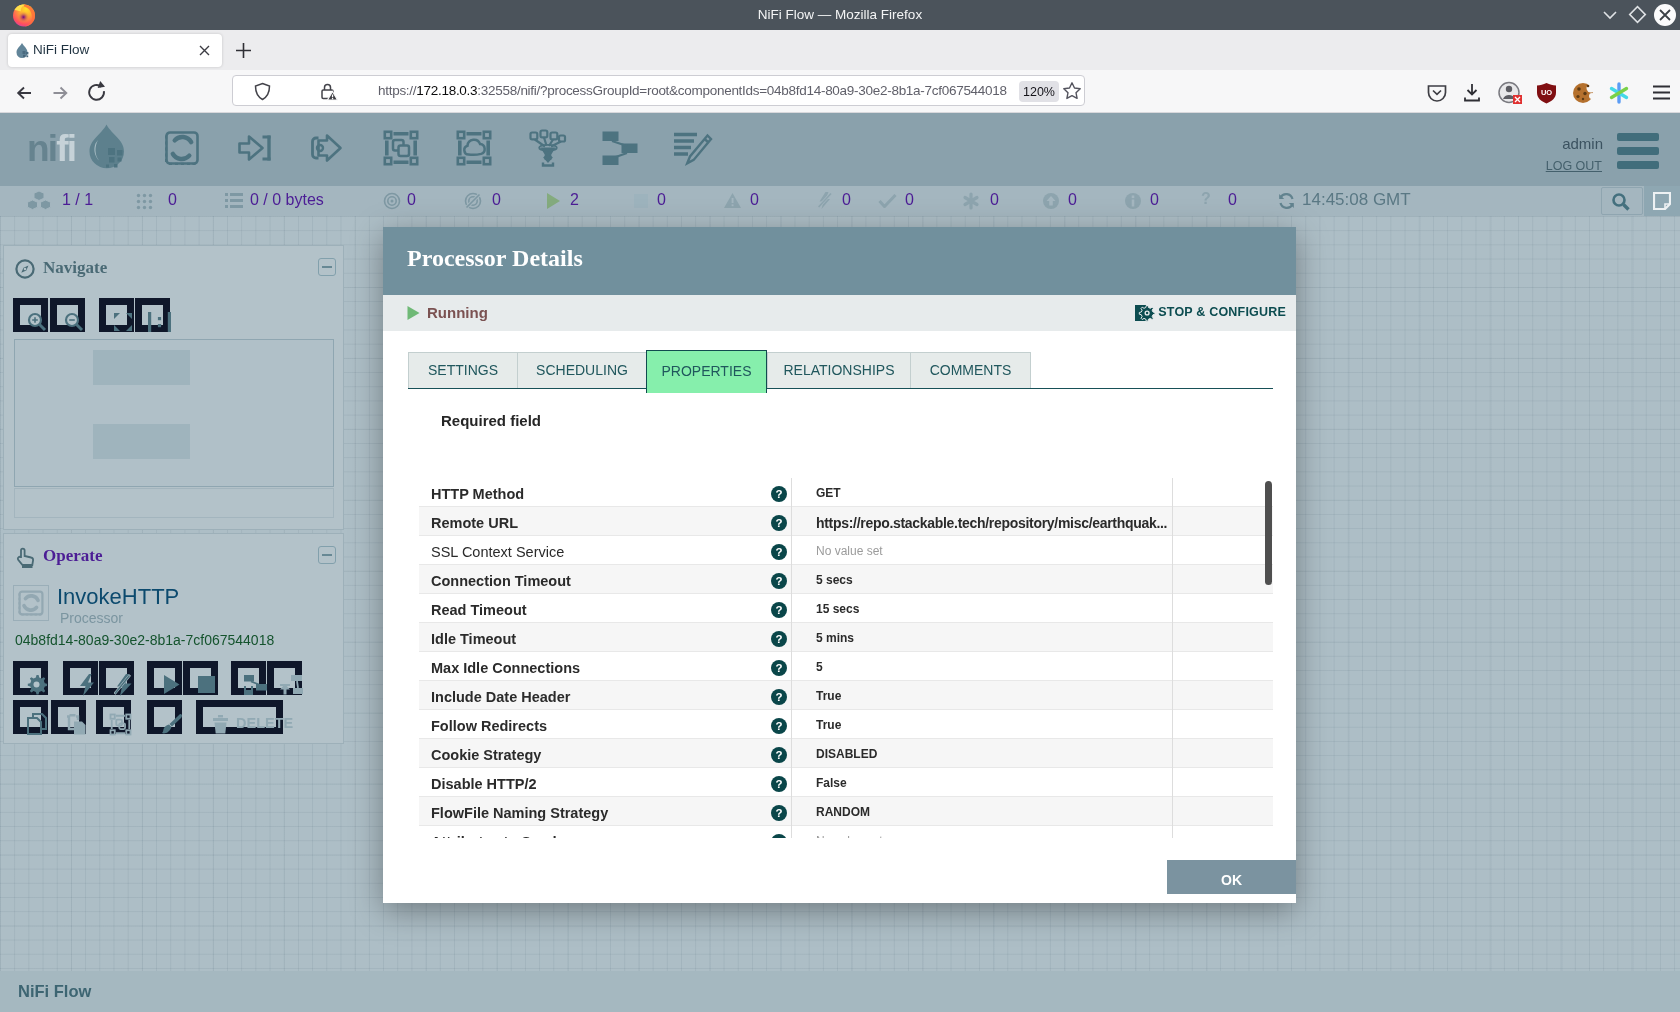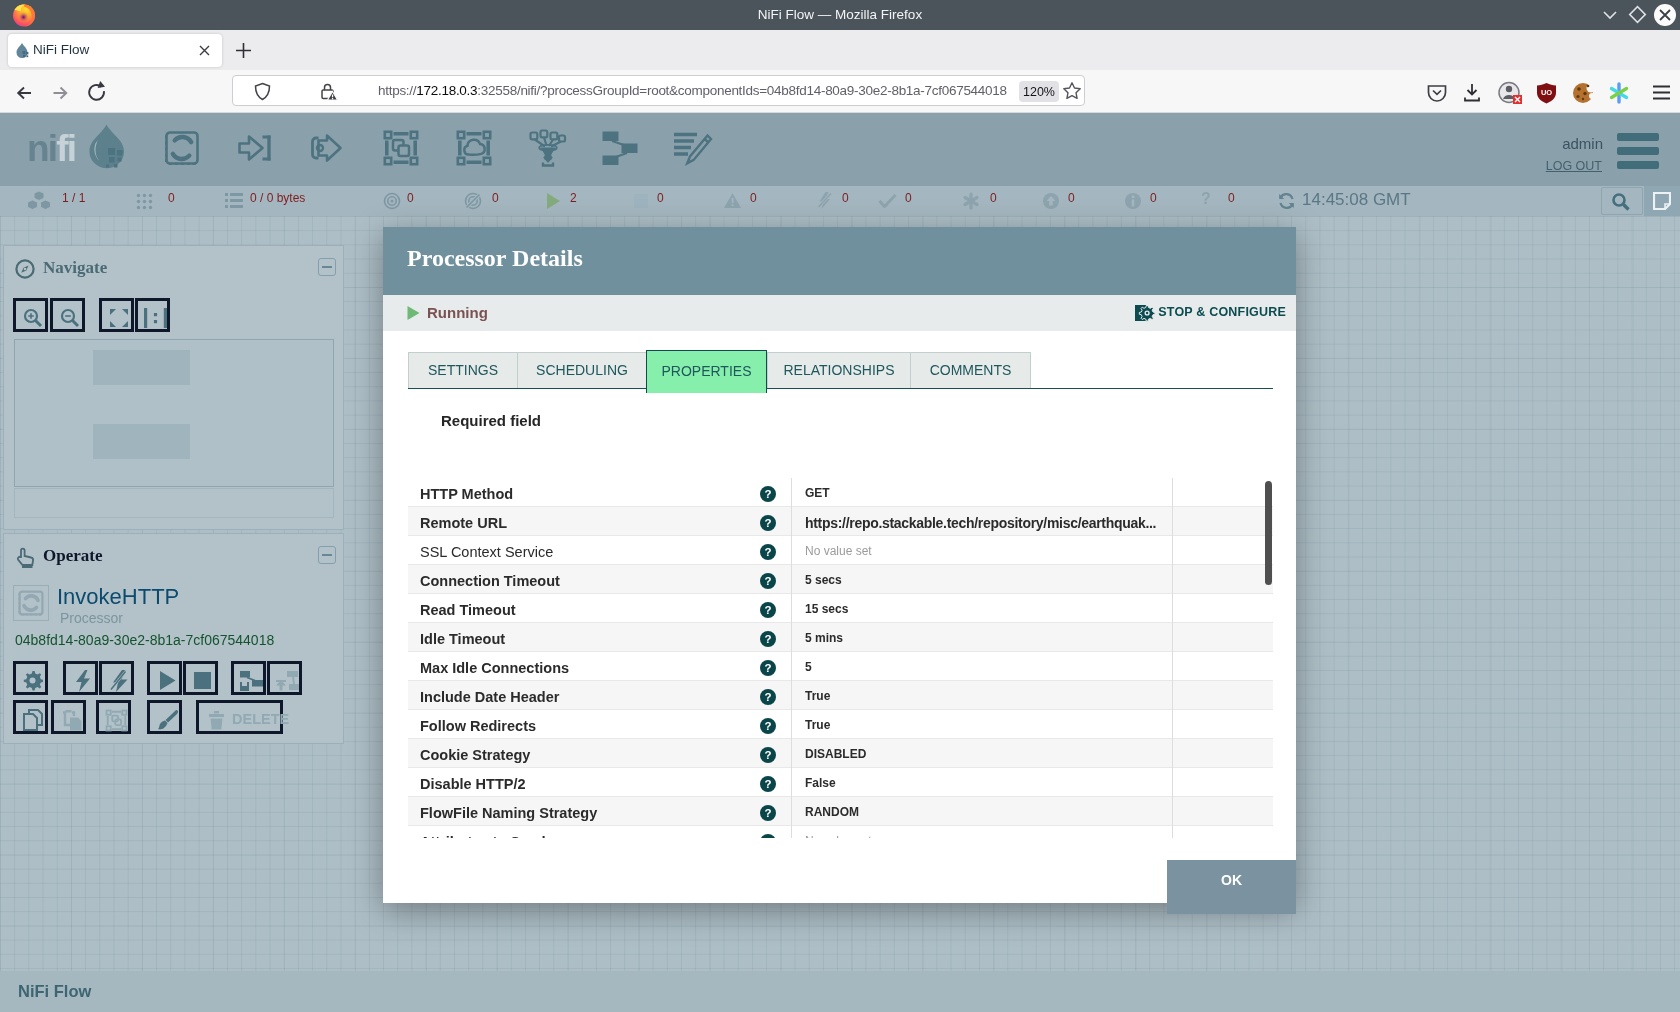--- a/index.html
+++ b/index.html
@@ -18,22 +18,22 @@
   #nfstatus { left:0; top:186px; width:1680px; height:30px; background:#a4b6bf; }
   #canvas { left:0; top:216px; width:1680px; height:796px; background-color:#adbec6;
      background-image:
        linear-gradient(to right, rgba(88,114,128,.05) 1px, transparent 1px),
        linear-gradient(to bottom, rgba(88,114,128,.05) 1px, transparent 1px),
        linear-gradient(to right, rgba(88,114,128,.13) 1px, transparent 1px),
        linear-gradient(to bottom, rgba(88,114,128,.13) 1px, transparent 1px);
      background-size: 71px 71px, 71px 71px, 14.2px 14.2px, 14.2px 14.2px; }
   #breadcrumb { left:0; top:971px; width:1680px; height:41px; background:#a5b8c0; }
   .panel { background:#b3c2c9; border:1px solid #9db0b9; }
-  .nfnum { top:5px; font-size:12px; color:#7f1d1d; }
-  .pbtn { border:3px solid #0f172a; }
+  .nfnum { top:5px; font-size:16px; color:#4c1d95; }
+  .pbtn { border:7px solid #0f172a; }
   .serif { font-family:"Liberation Serif",serif; }
   
   #modal { left:383px; top:227px; width:913px; height:676px; background:#fff; box-shadow:0 8px 30px rgba(0,0,0,.35); }
   #mhead { left:0; top:0; width:913px; height:68px; background:#71909d; }
   #mstatus { left:0; top:68px; width:913px; height:36px; background:#e7ebec; }
   .tab-i { top:125px; height:37px; background:#e6ebea; border:1px solid #c3cfcf; color:#20575d;
            font-weight:normal; font-size:14px; text-align:center; line-height:35px; }
   .trow { position:absolute; left:0; width:865px; height:29px; border-bottom:1px solid #e8e8e8; box-sizing:border-box; }
   .pn { position:absolute; left:12px; top:8px; font-size:14.5px; font-weight:bold; color:#2b2b2b; white-space:nowrap; }
   .pv { position:absolute; left:397px; top:8px; font-size:12px; font-weight:bold; color:#2b2b2b; white-space:nowrap; }
@@ -429,21 +429,21 @@
     <div class="abs" style="left:78px; top:10px; width:97px; height:35px; background:#9fb4bd;"></div>
     <div class="abs" style="left:78px; top:84px; width:97px; height:35px; background:#9fb4bd;"></div>
   </div>
   <div class="abs" style="left:10px; top:242px; width:320px; height:30px; border:1px solid #a3b5be;"></div>
 </div>
 <div class="abs panel" id="oppanel" style="left:3px; top:533px; width:341px; height:211px;">
   <svg class="abs" style="left:11px; top:12px;" width="20" height="22" viewBox="0 0 20 22">
     <path d="M6 12 V4.5 a1.8 1.8 0 0 1 3.6 0 V10 l6.5 1.5 a2.5 2.5 0 0 1 2 2.6 L17.3 19 H7.5 L3 13.5 a1.9 1.9 0 0 1 3 -2.2Z" fill="none" stroke="#4a6a75" stroke-width="1.8"></path>
     <rect x="7" y="19" width="10.5" height="3" fill="#4a6a75"></rect>
   </svg>
-  <div class="abs serif" style="left:39px; top:12px; font-size:17px; font-weight:bold; color:#0f172a;">Operate</div>
+  <div class="abs serif" style="left:39px; top:12px; font-size:17px; font-weight:bold; color:#4c1d95;">Operate</div>
   <div class="abs" style="left:314px; top:12px; width:18px; height:18px; border:1px solid #82a0ac; border-radius:3px;">
     <div class="abs" style="left:3px; top:7px; width:10px; height:2px; background:#678894;"></div>
   </div>
   <div class="abs" style="left:9px; top:51px; width:36px; height:36px; border:1px solid #9aaeb8;">
     <svg style="margin:3px" width="28" height="28" viewBox="0 0 38 38">
       <path d="M7 3.5 h24 a3.5 3.5 0 0 1 3.5 3.5 v24 a3.5 3.5 0 0 1 -3.5 3.5 h-24 a3.5 3.5 0 0 1 -3.5 -3.5 v-24 a3.5 3.5 0 0 1 3.5 -3.5Z" fill="none" stroke="#93a8b2" stroke-width="3"></path>
       <g fill="#93a8b2">
         <rect x="2" y="6" width="2.5" height="3"></rect>
           <rect x="2" y="12" width="2.5" height="3"></rect>
           <rect x="2" y="18" width="2.5" height="3"></rect>
@@ -573,21 +573,21 @@
     <div class="abs" style="left:25px; top:124px; width:890px; height:1px;"></div>
     <div class="abs tab-i" style="left:25px; width:110px;">SETTINGS</div>
     <div class="abs tab-i" style="left:134px; width:130px;">SCHEDULING</div>
     <div class="abs tab-i" style="left:384px; width:144px;">RELATIONSHIPS</div>
     <div class="abs tab-i" style="left:527px; width:121px;">COMMENTS</div>
     <div class="abs" style="left:25px; top:161px; width:865px; height:1px; background:#175057;"></div>
     <div class="abs" style="left:263px; top:123px; width:121px; height:43px; background:#86efac; border:1.5px solid #114b4f; border-bottom:none; color:#20575d; font-weight:normal; font-size:14px; text-align:center; line-height:40px;">PROPERTIES</div>
   </div>
   <div class="abs" style="left:58px; top:185px; font-size:15px; font-weight:bold; color:#262626;">Required field</div>
   <div class="abs" id="mtable" style="left:25px; top:216px; width:865px; height:395px; overflow:hidden;">
-    <div class="abs" id="tbody" style="left:0; top:35px; width:865px; height:360px;">
+    <div class="abs" id="tbody" style="left:11px; top:35px; width:865px; height:360px;">
       <div class="trow" style="top:0; background:#fff;">
           <span class="pn">HTTP Method</span>
           <span class="qi">?</span>
           <span class="pv">GET</span>
         </div>
       <div class="trow" style="top:29px; background:#f6f6f6;">
           <span class="pn">Remote URL</span>
           <span class="qi">?</span>
           <span class="pv" style="font-size:14px; letter-spacing:-0.3px;">https://repo.stackable.tech/repository/misc/earthquak...</span>
         </div>
@@ -644,14 +644,14 @@
       <div class="trow" style="top:348px; background:#fff;">
           <span class="pn">Attributes to Send</span>
           <span class="qi">?</span>
           <span class="pv nv">No value set</span>
         </div>
     </div>
     <div class="abs" style="left:383px; top:35px; width:1px; height:360px; background:#dddddd;"></div>
     <div class="abs" style="left:764px; top:35px; width:1px; height:360px; background:#dddddd;"></div>
     <div class="abs" style="left:857px; top:38px; width:7px; height:104px; background:#4f4f4f; border-radius:4px;"></div>
   </div>
-  <div class="abs" id="okbtn" style="left:784px; top:633px; width:129px; height:54px; background:#7b93a0; color:#fff; font-weight:bold; font-size:14px; text-align:center; line-height:40px;">OK</div>
+  <div class="abs" id="okbtn" style="left:784px; top:633px; width:129px; height:34px; background:#7b93a0; color:#fff; font-weight:bold; font-size:14px; text-align:center; line-height:40px;">OK</div>
 </div>
 
 </body></html>

